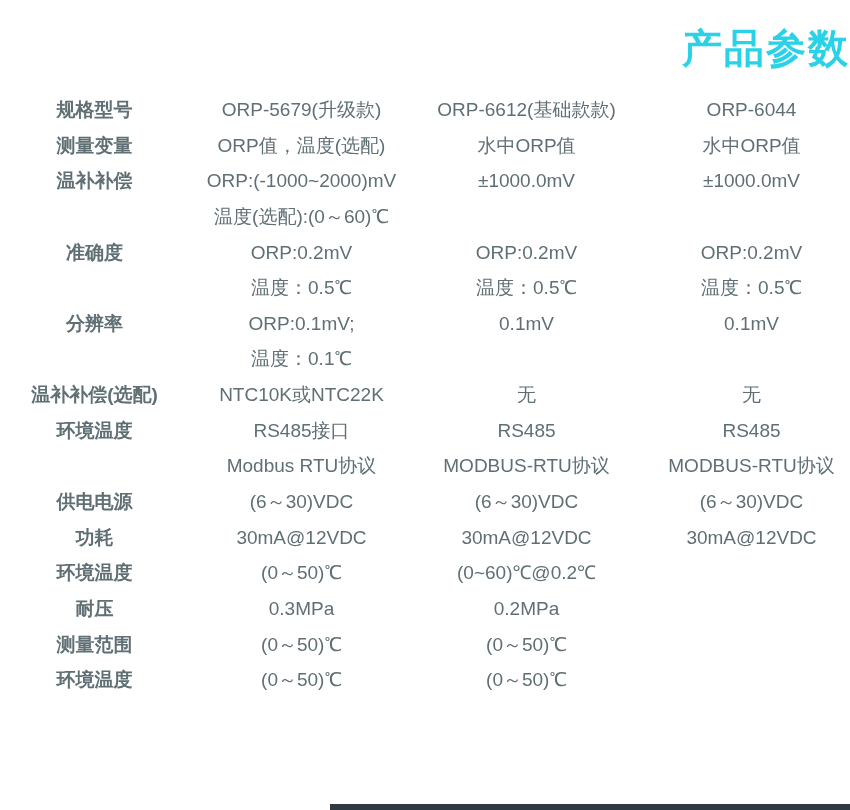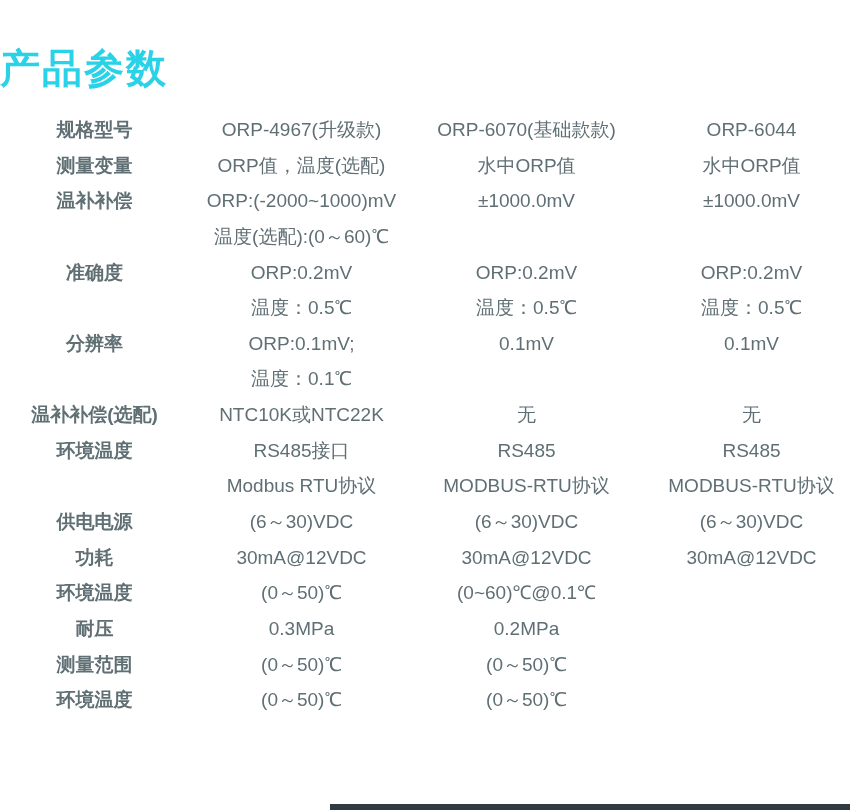--- a/index.html
+++ b/index.html
@@ -14,26 +14,26 @@
     color: #5a6a6e;
     overflow: hidden;
   }
   .page {
     position: relative;
     width: 850px;
     height: 810px;
     box-sizing: border-box;
   }
   .title {
-    text-align: left;
+    text-align: right;
     font-size: 40px;
     font-weight: bold;
     color: #2ad2e8;
     letter-spacing: 2px;
-    padding-top: 44px;
+    padding-top: 24px;
     padding-bottom: 20px;
     line-height: 1.2;
   }
   table.spec {
     width: 850px;
     border-collapse: collapse;
     table-layout: fixed;
   }
   table.spec td {
     text-align: center;
@@ -69,33 +69,33 @@
 <body>
 
 <div class="page">
 
   <div class="title">产品参数</div>
 
   <table class="spec">
     <tbody>
       <tr>
         <td class="label">规格型号</td>
-        <td class="col">ORP-4967(升级款)</td>
-        <td class="col">ORP-6070(基础款款)</td>
+        <td class="col">ORP-5679(升级款)</td>
+        <td class="col">ORP-6612(基础款款)</td>
         <td class="col">ORP-6044</td>
       </tr>
       <tr>
         <td class="label">测量变量</td>
         <td class="col">ORP值，温度(选配)</td>
         <td class="col">水中ORP值</td>
         <td class="col">水中ORP值</td>
       </tr>
       <tr>
         <td class="label">温补补偿</td>
-        <td class="col">ORP:(-2000~1000)mV</td>
+        <td class="col">ORP:(-1000~2000)mV</td>
         <td class="col">±1000.0mV</td>
         <td class="col">±1000.0mV</td>
       </tr>
       <tr>
         <td class="label"></td>
         <td class="col sub">温度(选配):(0～60)℃</td>
         <td class="col sub"></td>
         <td class="col sub"></td>
       </tr>
       <tr>
@@ -148,21 +148,21 @@
       </tr>
       <tr>
         <td class="label">功耗</td>
         <td class="col">30mA@12VDC</td>
         <td class="col">30mA@12VDC</td>
         <td class="col">30mA@12VDC</td>
       </tr>
       <tr>
         <td class="label">环境温度</td>
         <td class="col">(0～50)℃</td>
-        <td class="col">(0~60)℃@0.1℃</td>
+        <td class="col">(0~60)℃@0.2℃</td>
         <td class="col"></td>
       </tr>
       <tr>
         <td class="label">耐压</td>
         <td class="col">0.3MPa</td>
         <td class="col">0.2MPa</td>
         <td class="col"></td>
       </tr>
       <tr>
         <td class="label">测量范围</td>

